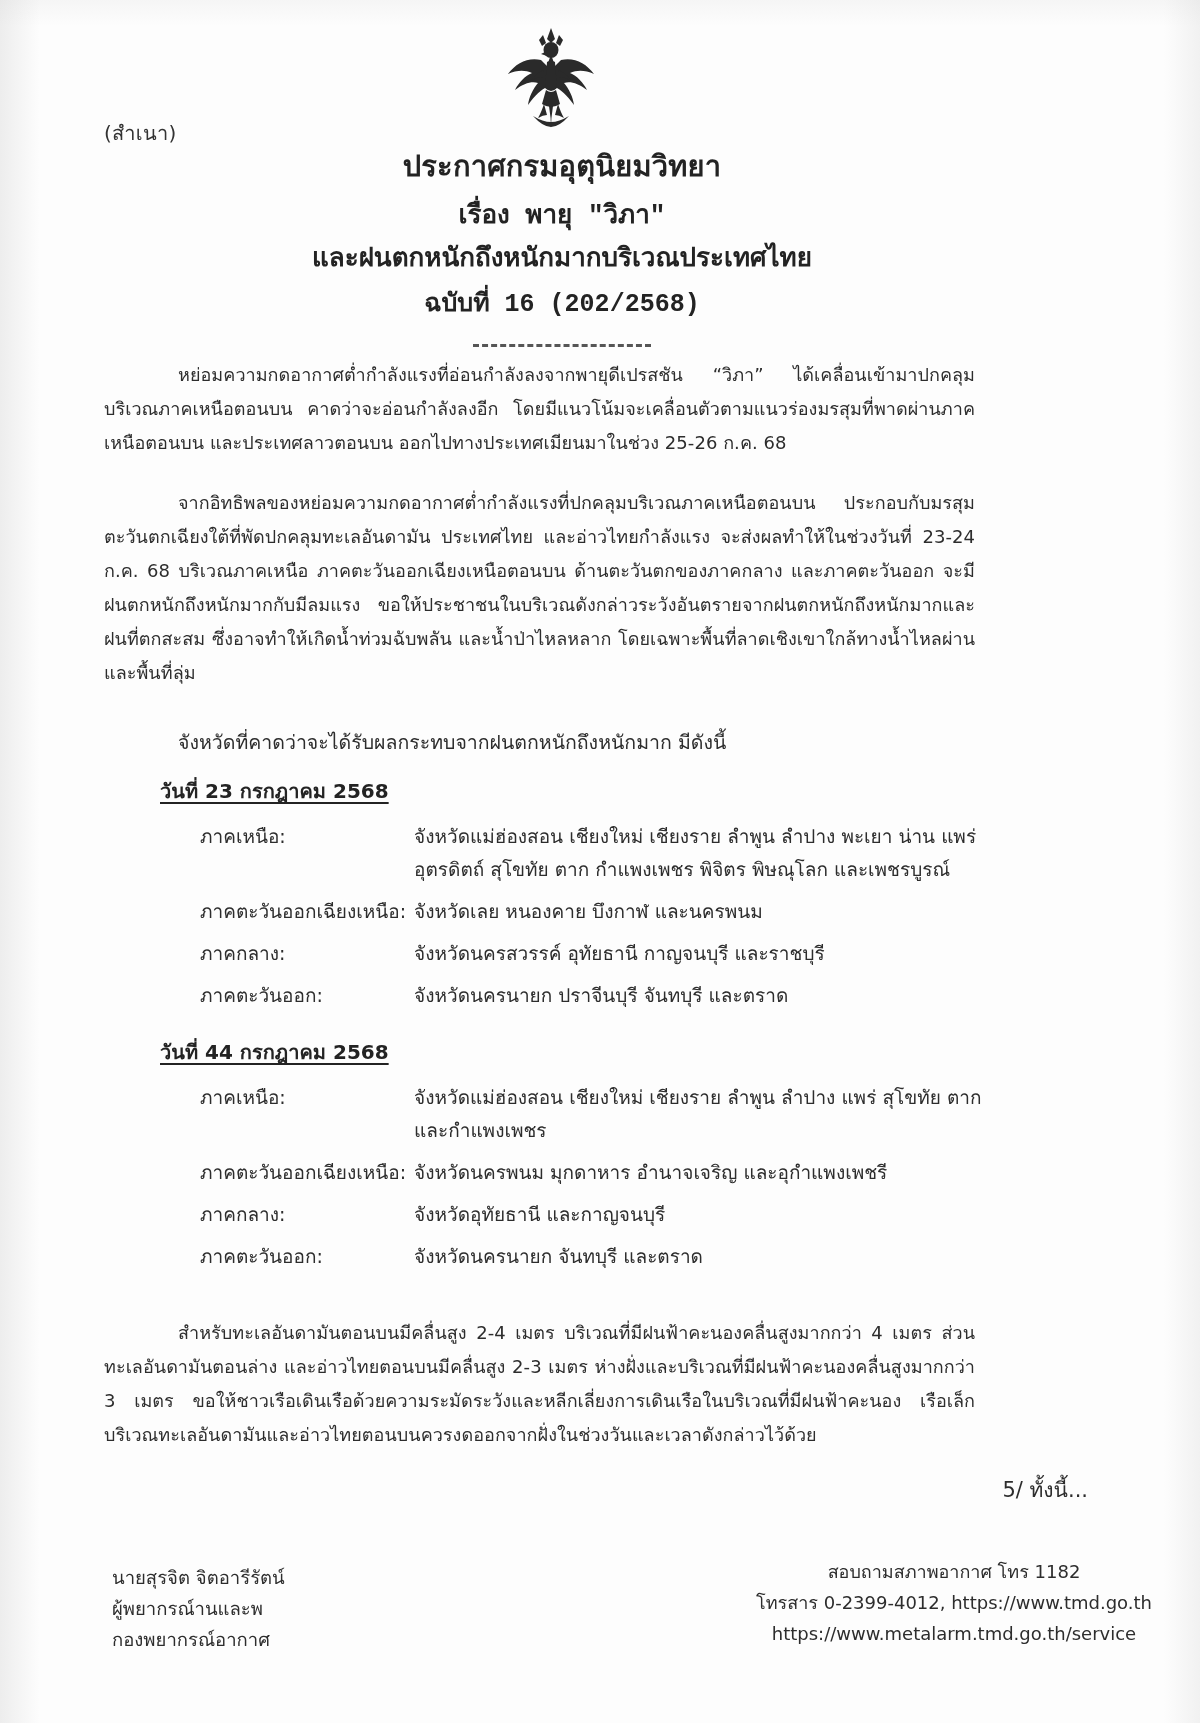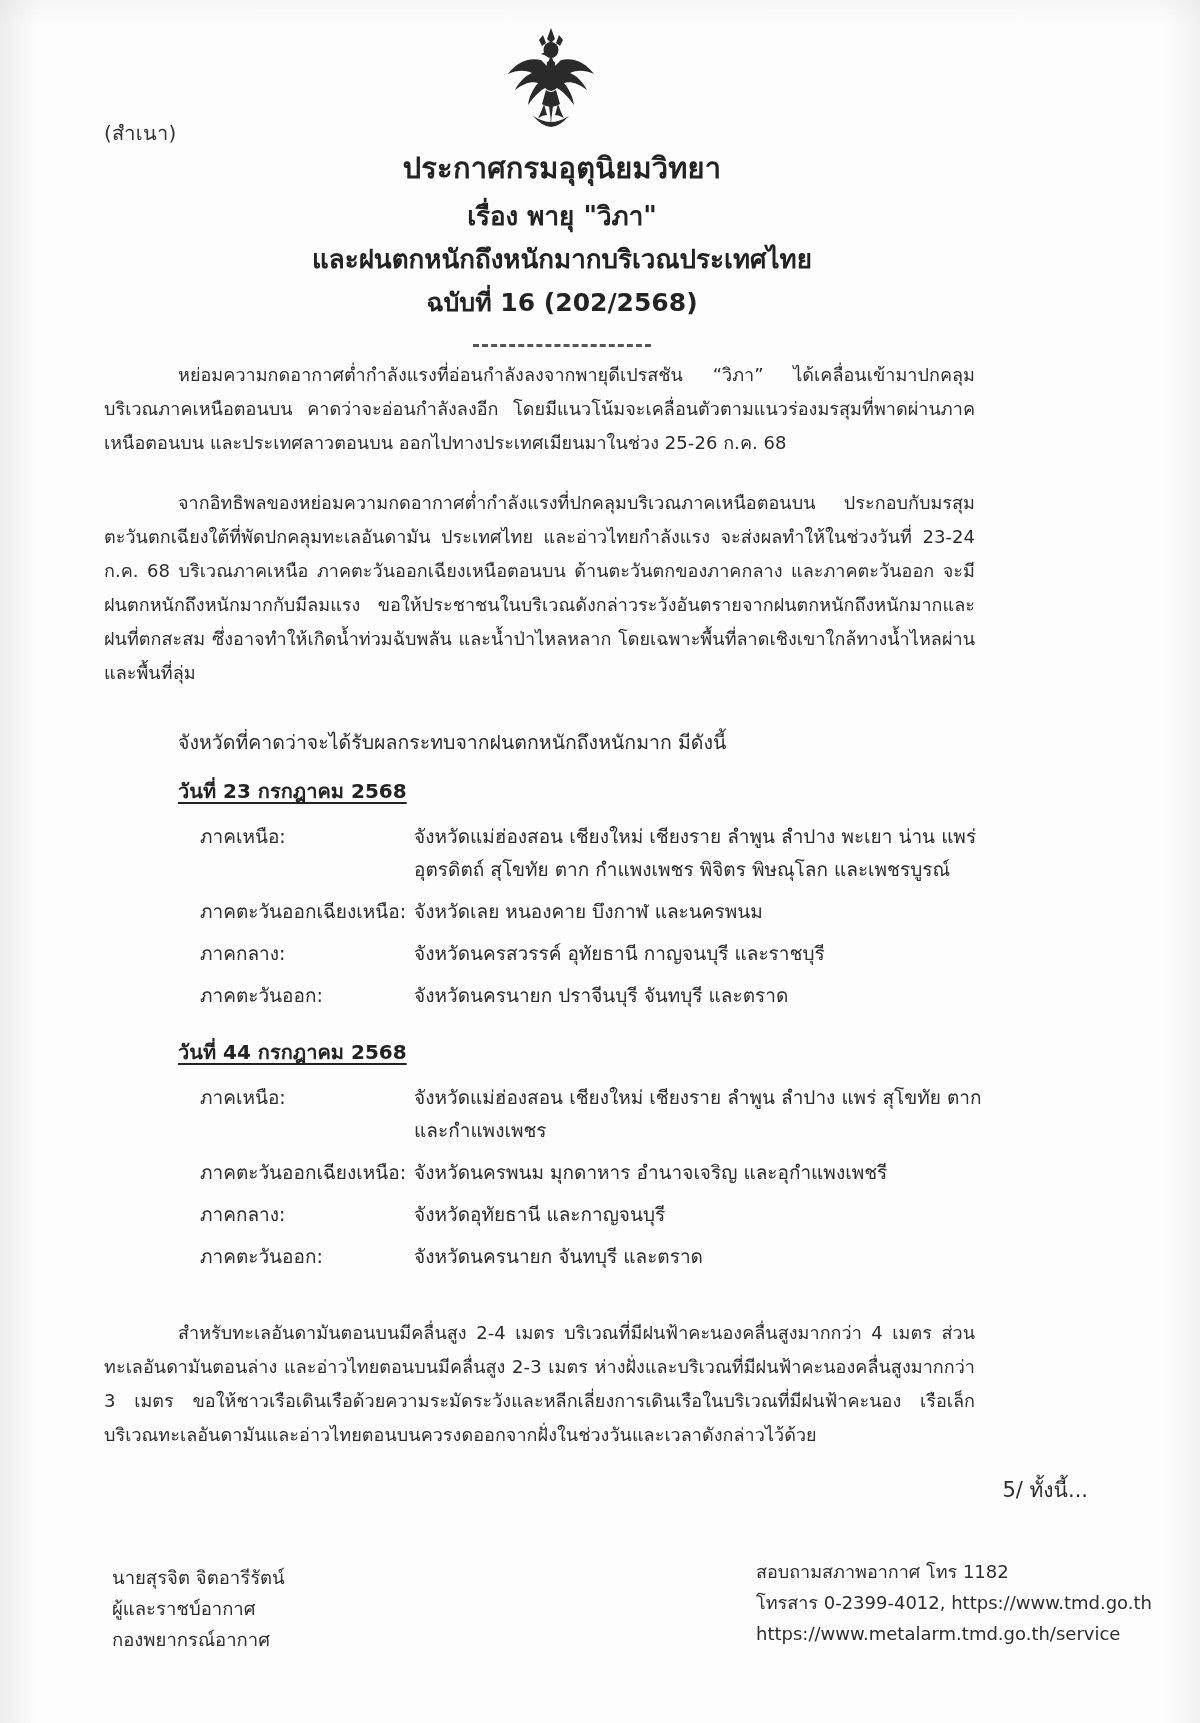--- a/index.html
+++ b/index.html
@@ -59,20 +59,21 @@
     text-align: center;
   }
 
   
   .title-block {
     position: absolute;
     left: 0;
     top: 150px;
     width: 1124px;
     text-align: center;
+    font-family: Liberation Mono, monospace;
   }
   .t-main {
     font-size: 29px;
     font-weight: bold;
     color: #232323;
     letter-spacing: .2px;
     line-height: 1.28;
   }
   .t-sub {
     font-size: 26px;
@@ -124,21 +125,21 @@
     margin-top: 36px;
     font-size: 19.5px;
     line-height: 34px;
     color: #2d2d2d;
     text-indent: 74px;
   }
 
   
   .date-head {
     margin-top: 16px;
-    margin-left: 74px;
+    margin-left: 56px;
     font-size: 20px;
     font-weight: bold;
     color: #232323;
     text-decoration: underline;
     text-underline-offset: 4px;
     display: inline-block;
   }
   .date-head-wrap { line-height: 30px; }
 
   
@@ -179,21 +180,21 @@
     left: 112px;
     top: 1562px;
     font-size: 18.5px;
     line-height: 31px;
     color: #2d2d2d;
   }
   .foot-right {
     position: absolute;
     right: 48px;
     top: 1556px;
-    text-align: left;
+    text-align: center;
     font-size: 18px;
     line-height: 31px;
     color: #2d2d2d;
   }
   .foot-right .r1 { }
   .foot-right .r2 { }
   .foot-right .r3 { }
 </style>
 </head>
 <body>
@@ -299,21 +300,21 @@
         </tbody>
       </table>
 
       <p class="para" style="margin-top:34px;">สำหรับทะเลอันดามันตอนบนมีคลื่นสูง 2-4 เมตร บริเวณที่มีฝนฟ้าคะนองคลื่นสูงมากกว่า 4 เมตร ส่วนทะเลอันดามันตอนล่าง และอ่าวไทยตอนบนมีคลื่นสูง 2-3 เมตร ห่างฝั่งและบริเวณที่มีฝนฟ้าคะนองคลื่นสูงมากกว่า 3 เมตร ขอให้ชาวเรือเดินเรือด้วยความระมัดระวังและหลีกเลี่ยงการเดินเรือในบริเวณที่มีฝนฟ้าคะนอง เรือเล็กบริเวณทะเลอันดามันและอ่าวไทยตอนบนควรงดออกจากฝั่งในช่วงวันและเวลาดังกล่าวไว้ด้วย</p>
     </div>
 
     <div class="turn-note">5/ ทั้งนี้...</div>
 
     <div class="foot-left">
       <div>นายสุรจิต จิตอารีรัตน์</div>
-      <div>ผู้และราชบ์อากาศ</div>
+      <div>ผู้พยากรณ์านและพ</div>
       <div>กองพยากรณ์อากาศ</div>
     </div>
 
     <div class="foot-right">
       <div class="r1">สอบถามสภาพอากาศ โทร 1182</div>
       <div class="r2">โทรสาร 0-2399-4012, https://www.tmd.go.th</div>
       <div class="r3">https://www.metalarm.tmd.go.th/service</div>
     </div>
 
   </div>

